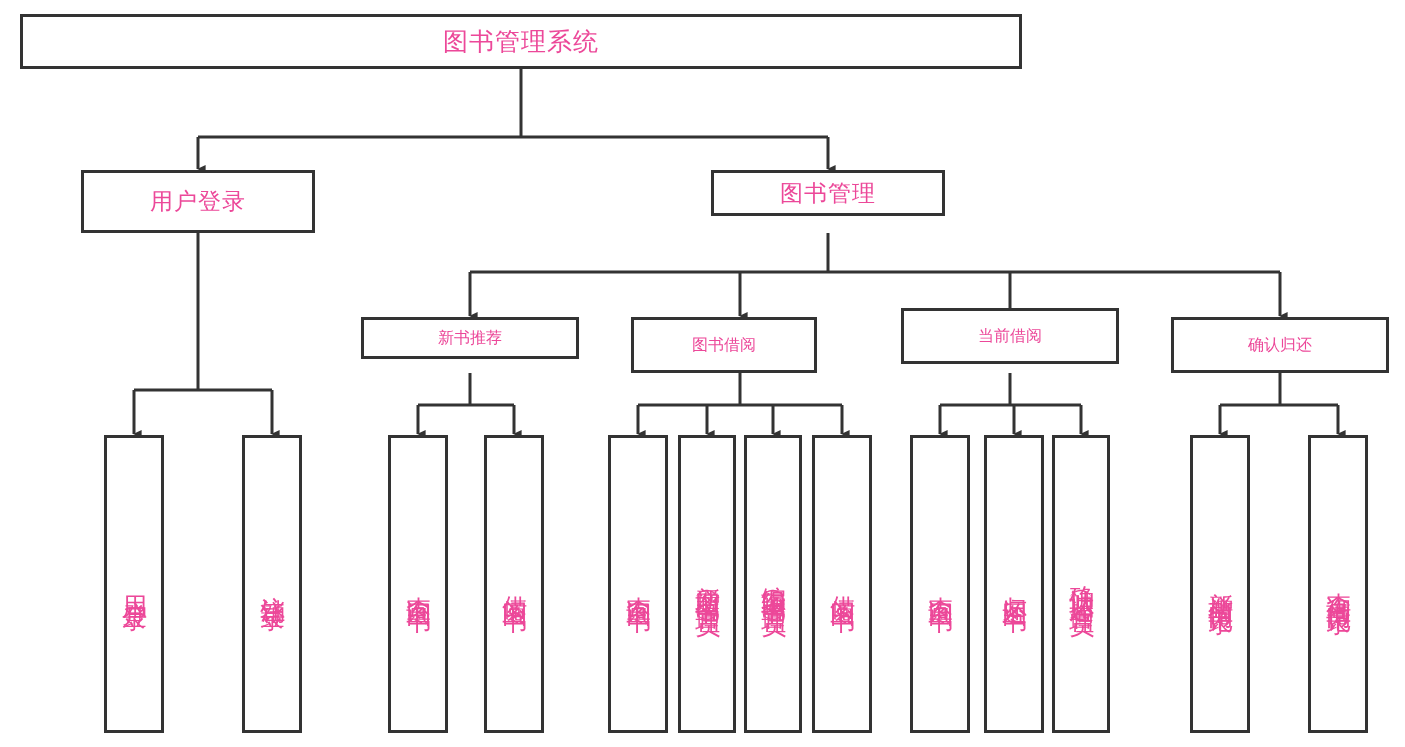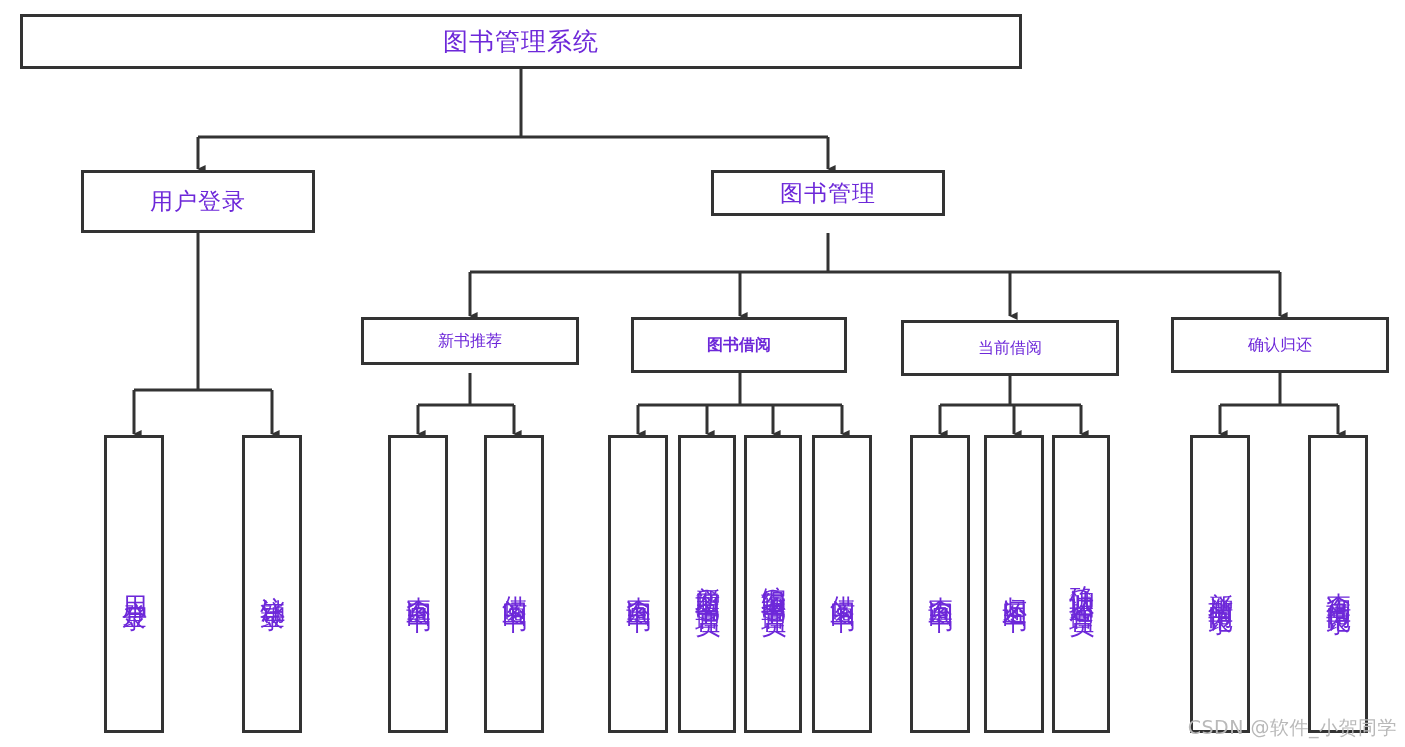--- a/index.html
+++ b/index.html
@@ -27,21 +27,21 @@
     pointer-events: none;
   }
   .node {
     position: absolute;
     box-sizing: border-box;
     background: #ffffff;
     border: 3px solid #333333;
     display: flex;
     align-items: center;
     justify-content: center;
-    color: #6d28d9;
+    color: #ec4899;
     z-index: 2;
     text-align: center;
   }
   .node.root {
     font-size: 25px;
     letter-spacing: 1px;
   }
   .node.level2 {
     font-size: 23px;
     letter-spacing: 1px;
@@ -125,27 +125,27 @@
   <div id="nodes-layer">
       <div class="node root" style="left: 20px; top: 14px; width: 1002px; height: 55px;">
         <span class="lbl">图书管理系统</span>
       </div>
       <div class="node level2" style="left: 81px; top: 170px; width: 234px; height: 63px;">
         <span class="lbl">用户登录</span>
       </div>
       <div class="node level2" style="left: 711px; top: 170px; width: 234px; height: 46px;">
         <span class="lbl">图书管理</span>
       </div>
-      <div class="node level3" style="left: 361px; top: 317px; width: 218px; height: 48px;">
+      <div class="node level3" style="left: 361px; top: 317px; width: 218px; height: 42px;">
         <span class="lbl">新书推荐</span>
       </div>
-      <div class="node level3" style="left: 631px; top: 317px; width: 216px; height: 56px; font-weight: bold;">
+      <div class="node level3" style="left: 631px; top: 317px; width: 186px; height: 56px;">
         <span class="lbl">图书借阅</span>
       </div>
-      <div class="node level3" style="left: 901px; top: 320px; width: 218px; height: 56px;">
+      <div class="node level3" style="left: 901px; top: 308px; width: 218px; height: 56px;">
         <span class="lbl">当前借阅</span>
       </div>
       <div class="node level3" style="left: 1171px; top: 317px; width: 218px; height: 56px;">
         <span class="lbl">确认归还</span>
       </div>
       <div class="node leaf" style="left: 104px; top: 435px; width: 60px; height: 298px;">
         <span class="lbl">用户登录</span>
       </div>
       <div class="node leaf" style="left: 242px; top: 435px; width: 60px; height: 298px;">
         <span class="lbl">注销登录</span>
@@ -178,14 +178,13 @@
         <span class="lbl">确认归还（管理员）</span>
       </div>
       <div class="node leaf" style="left: 1190px; top: 435px; width: 60px; height: 298px;">
         <span class="lbl">新增借阅记录</span>
       </div>
       <div class="node leaf" style="left: 1308px; top: 435px; width: 60px; height: 298px;">
         <span class="lbl">查询借阅记录</span>
       </div>
     </div>
 
-  <div id="watermark">CSDN @软件_小贺同学</div>
 </div>
 
 </body></html>

